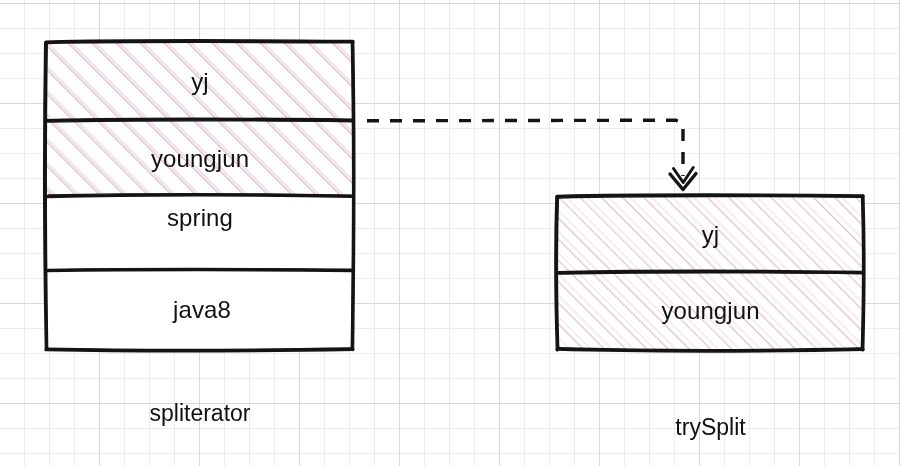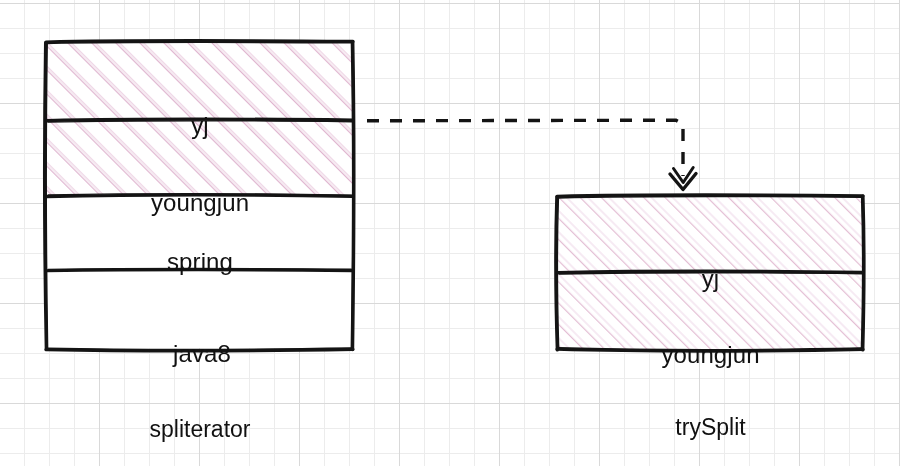--- a/index.html
+++ b/index.html
@@ -46,21 +46,20 @@
     position: absolute;
     display: flex;
     align-items: center;
     justify-content: center;
     color: #111111;
     font-size: 24px;
     line-height: 1;
     letter-spacing: 0.1px;
     white-space: nowrap;
     pointer-events: none;
-    margin-top: 44px;
   }
 
   .caption {
     position: absolute;
     display: flex;
     align-items: center;
     justify-content: center;
     color: #111111;
     font-size: 23px;
     line-height: 1;
@@ -154,16 +153,16 @@
   <div class="cell-hit" style="left:47px; top:121px; width:306px; height:75px;"></div>
   <div class="cell-hit" style="left:47px; top:196px; width:306px; height:75px;"></div>
   <div class="cell-hit" style="left:47px; top:271px; width:306px; height:78px;"></div>
 
   <div class="node-text" style="left:558px; top:197px; width:305px; height:76px;">yj</div>
   <div class="node-text" style="left:558px; top:273px; width:305px; height:76px;">youngjun</div>
 
   <div class="cell-hit" style="left:558px; top:197px; width:305px; height:76px;"></div>
   <div class="cell-hit" style="left:558px; top:273px; width:305px; height:76px;"></div>
 
-  <div class="caption" style="left:47px; top:398px; width:306px; height:30px;margin-top:16px;">spliterator</div>
+  <div class="caption" style="left:47px; top:398px; width:306px; height:30px;">spliterator</div>
   <div class="caption" style="left:558px; top:412px; width:305px; height:30px;">trySplit</div>
 
 </div>
 
 </body></html>

